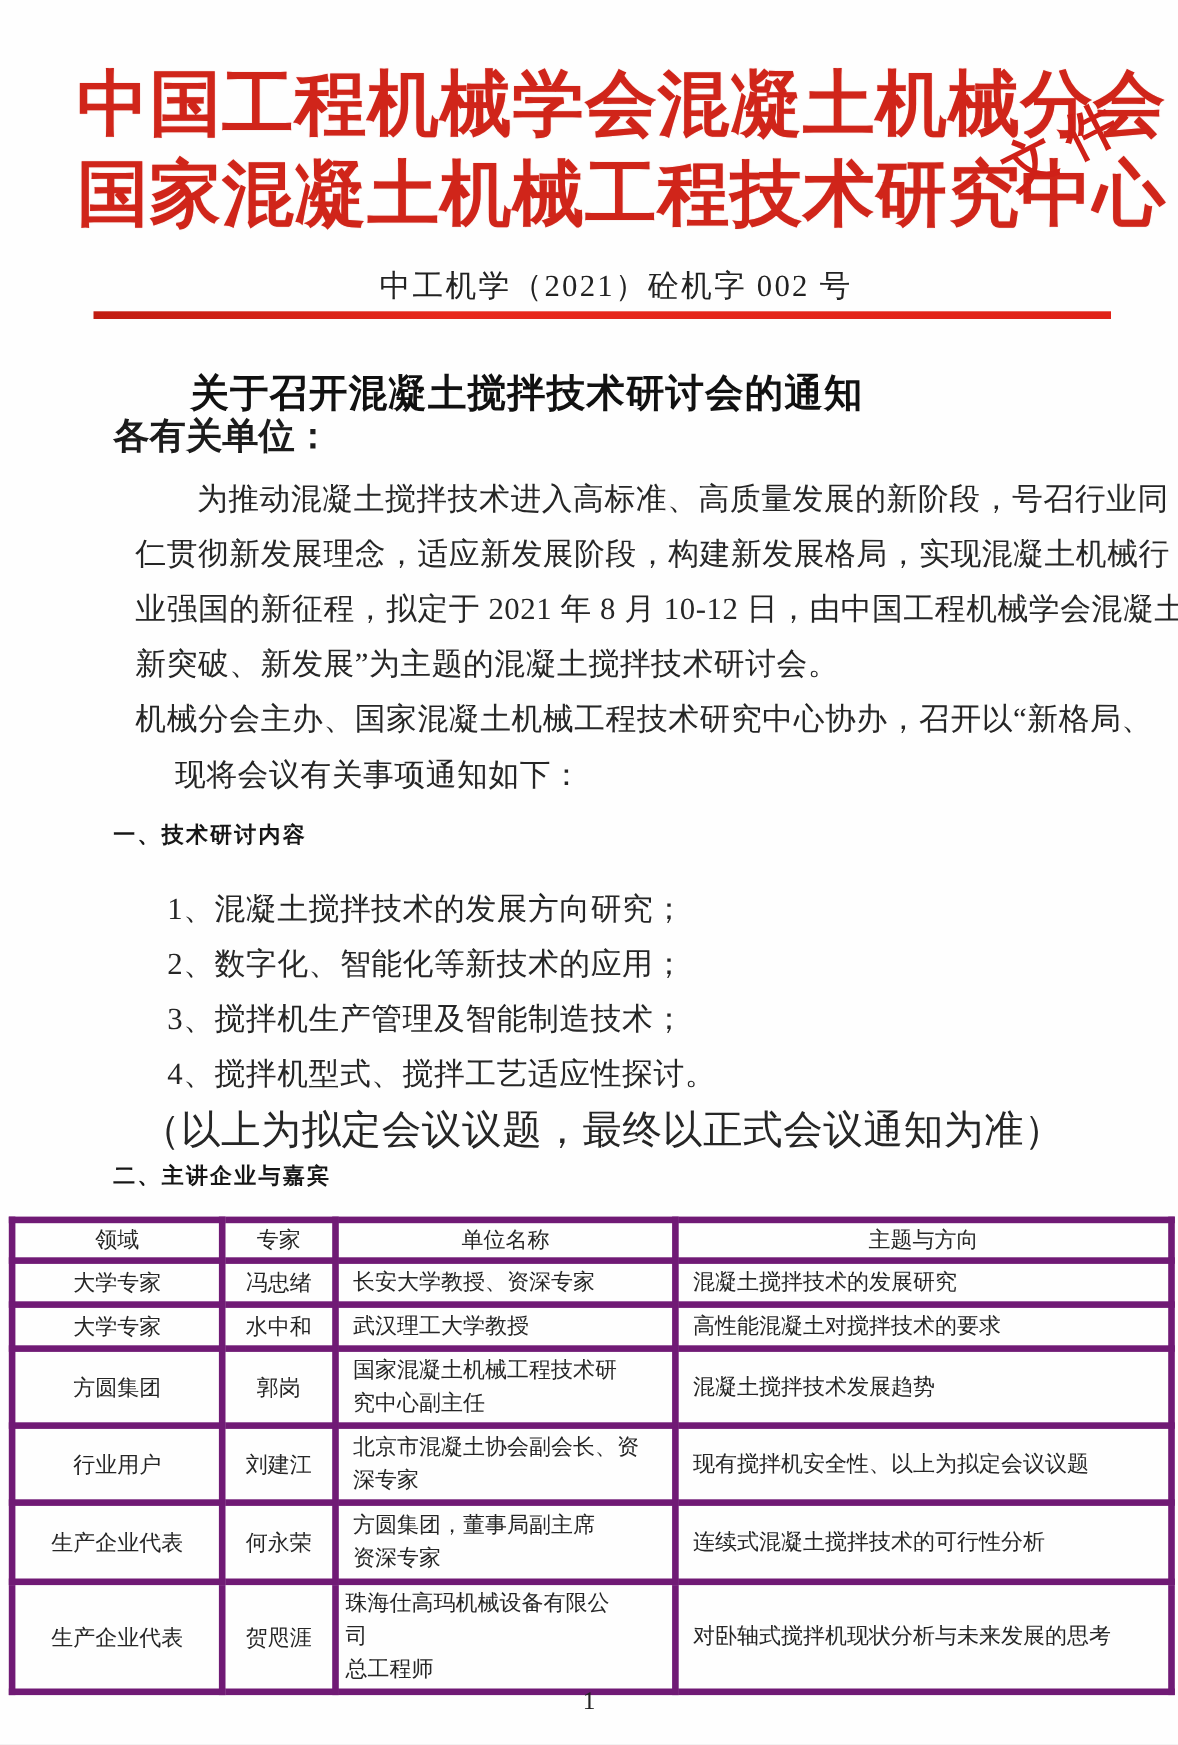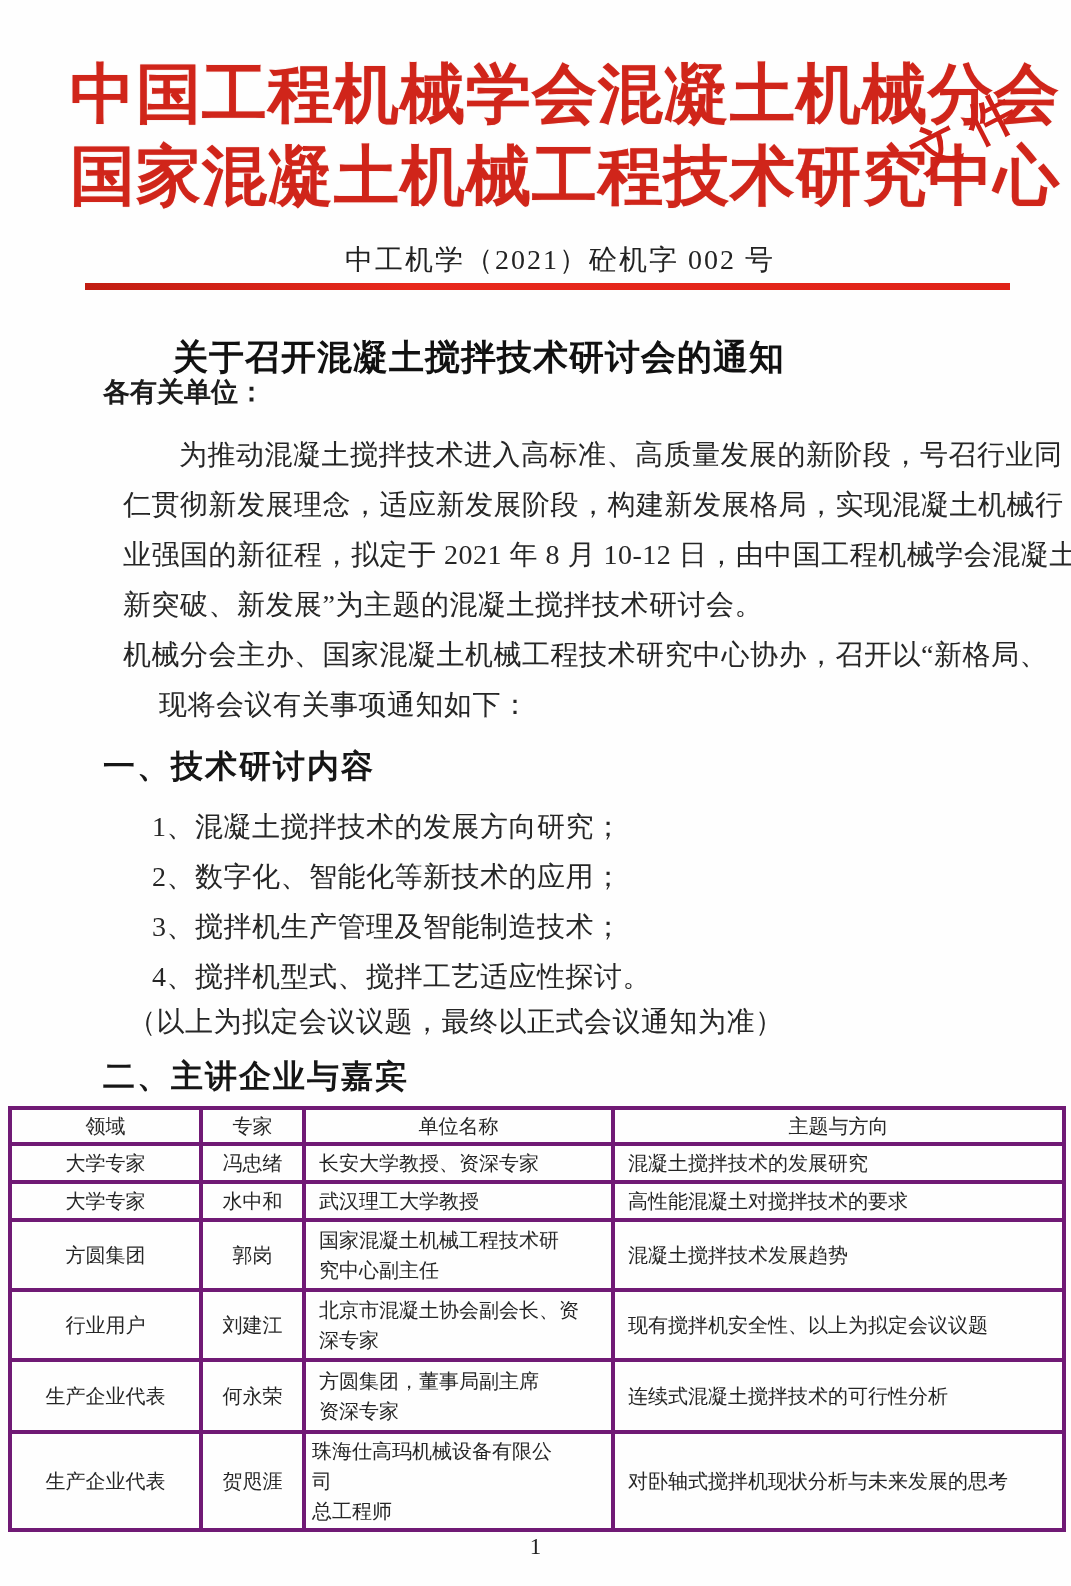--- a/index.html
+++ b/index.html
@@ -39,61 +39,61 @@
   
   .title{
     position:absolute;left:0;top:306px;width:958px;
     text-align:center;
     font-family:"Liberation Sans","DejaVu Sans",sans-serif;
     font-weight:bold;font-size:35px;letter-spacing:1px;color:#111;margin-top:28px;
   }
   .salutation{
     position:absolute;left:103px;top:374px;
     font-family:"Liberation Sans","DejaVu Sans",sans-serif;
-    font-weight:bold;font-size:27px;color:#1c1c1c;
+    font-weight:bold;font-size:33px;color:#1c1c1c;
   }
   .para1{
     position:absolute;left:103px;top:430px;width:915px;
     font-size:28px;line-height:50px;letter-spacing:.5px;color:#262626;margin-left:20px;
   }
   .para1 .pline{white-space:nowrap;}
   .para1 .pline:first-child{text-indent:56px;}
   .para2{
     position:absolute;left:159px;top:686px;
     font-size:28px;letter-spacing:.5px;color:#262626;white-space:nowrap;
   }
   .sec-heading{
     position:absolute;left:103px;
     font-family:"Liberation Sans","DejaVu Sans",sans-serif;
-    font-weight:bold;font-size:32px;letter-spacing:2px;color:#161616;
+    font-weight:bold;font-size:20px;letter-spacing:2px;color:#161616;
     white-space:nowrap;
   }
   .sec1-heading{top:745px;}
   .sec2-heading{top:1055px;}
   .agenda{
     position:absolute;left:152px;top:802px;width:860px;
     font-size:28px;line-height:50px;letter-spacing:.5px;color:#262626;
   }
   .agenda .aline{white-space:nowrap;}
   .note{
     position:absolute;left:128px;top:1003px;
-    font-size:28px;letter-spacing:.5px;color:#262626;white-space:nowrap;
+    font-size:36px;letter-spacing:.5px;color:#262626;white-space:nowrap;
   }
   
   .guest-table{
     position:absolute;left:8px;top:1106px;width:1054px;
     border-collapse:collapse;table-layout:fixed;
     font-size:20px;color:#262626;
   }
   .guest-table col.c1{width:191px;}
   .guest-table col.c2{width:103px;}
   .guest-table col.c3{width:309px;}
   .guest-table col.c4{width:451px;}
   .guest-table th,.guest-table td{
-    border:4px solid #701a75;
+    border:6px solid #701a75;
     padding:2px 6px;
     font-weight:normal;
     vertical-align:middle;
     text-align:center;
     overflow:hidden;
   }
   .guest-table thead tr{height:36px;}
   .guest-table .r1,.guest-table .r2{height:38px;}
   .guest-table .r3,.guest-table .r4{height:70px;}
   .guest-table .r5{height:72px;}

